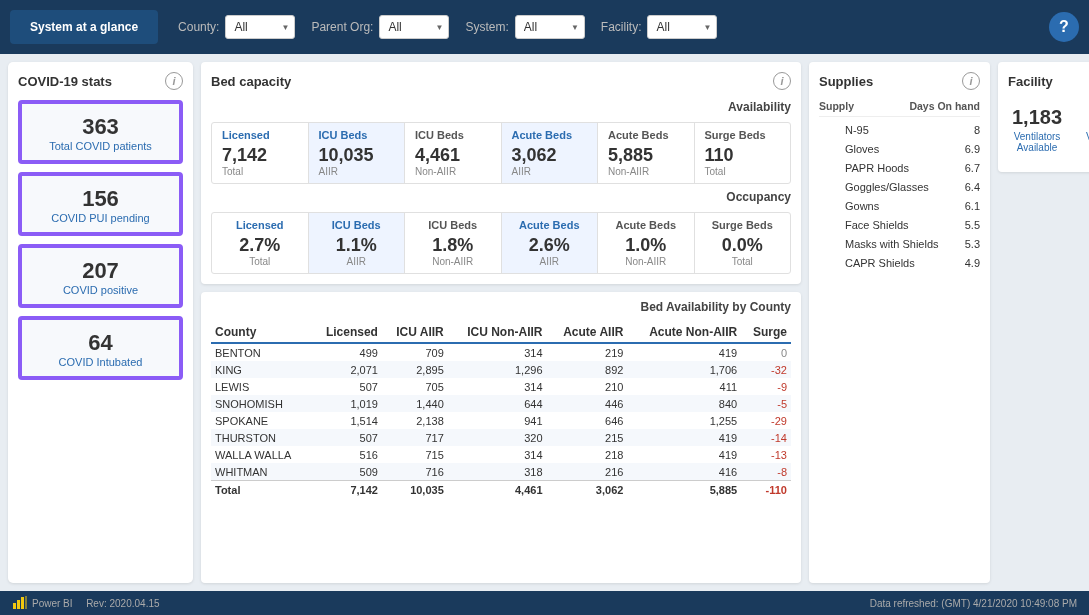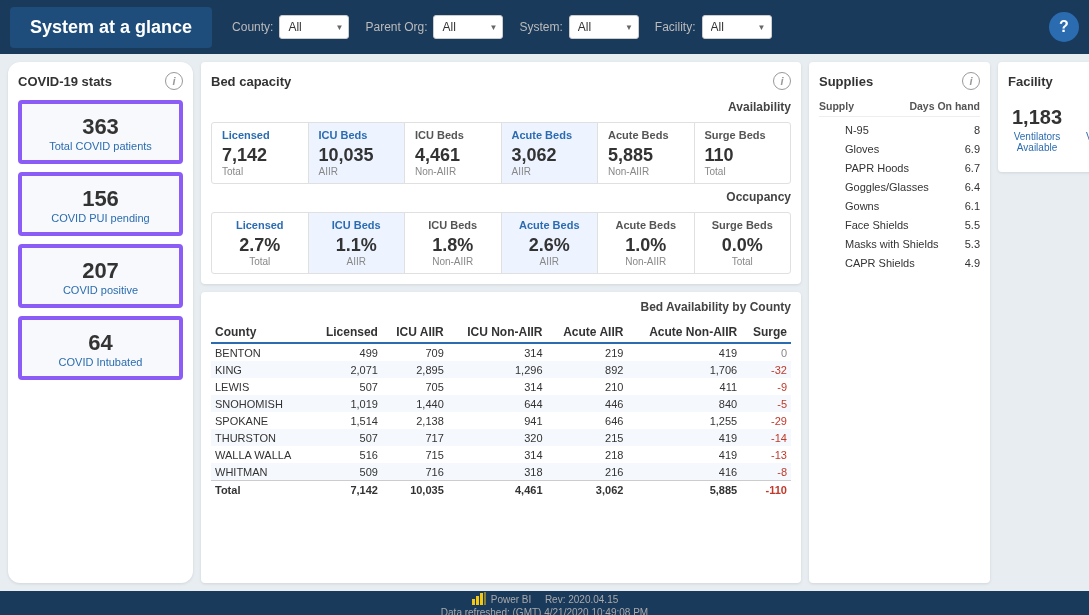--- a/index.html
+++ b/index.html
@@ -16,21 +16,21 @@
     .header {
       display: flex;
       align-items: center;
       background: #1a3a5c;
       height: 54px;
       padding: 0 10px;
     }
     .header-title {
       background: #1e4d7b;
       color: white;
-      font-size: 18px;
+      font-size: 12px;
       font-weight: 600;
       padding: 10px 20px;
       border-radius: 4px;
       margin-right: 20px;
       white-space: nowrap;
     }
     .filters {
       display: flex;
       flex: 1;
       align-items: center;
@@ -95,21 +95,21 @@
       height: calc(615px - 54px - 24px);
       padding: 8px;
       gap: 8px;
     }
 
     
     .left-panel {
       width: 185px;
       flex-shrink: 0;
       background: white;
-      border-radius: 12px;
+      border-radius: 5px;
       padding: 10px;
       box-shadow: 0 1px 3px rgba(0,0,0,0.1);
     }
     .panel-header {
       display: flex;
       justify-content: space-between;
       align-items: center;
       margin-bottom: 10px;
     }
     .panel-title {
@@ -364,21 +364,20 @@
     
     .footer {
       background: #1a3a5c;
       height: 24px;
       display: flex;
       align-items: center;
       justify-content: space-between;
       padding: 0 12px;
       color: #aaa;
       font-size: 10px;
-      flex-direction: column;
     }
 
     .powerbi-logo {
       display: flex;
       align-items: center;
       gap: 4px;
       color: #aaa;
     }
   </style>
 </head>

